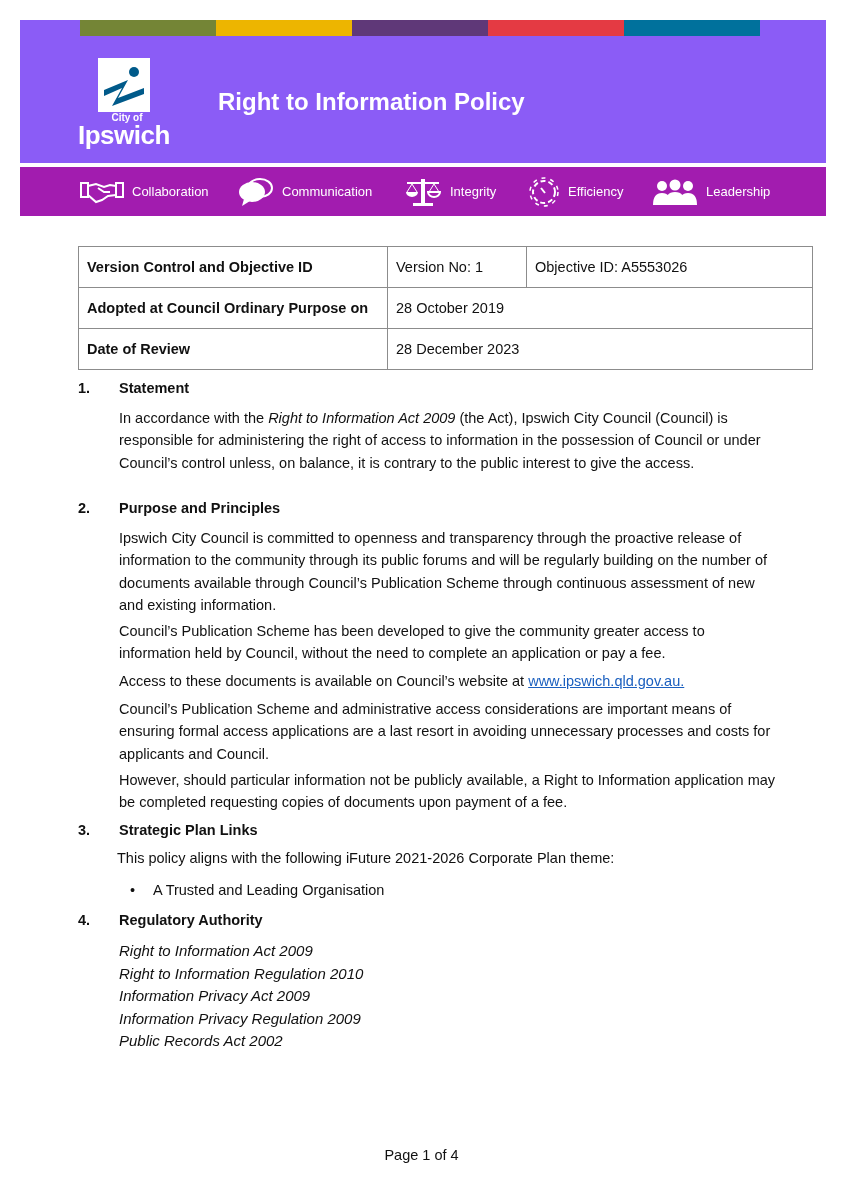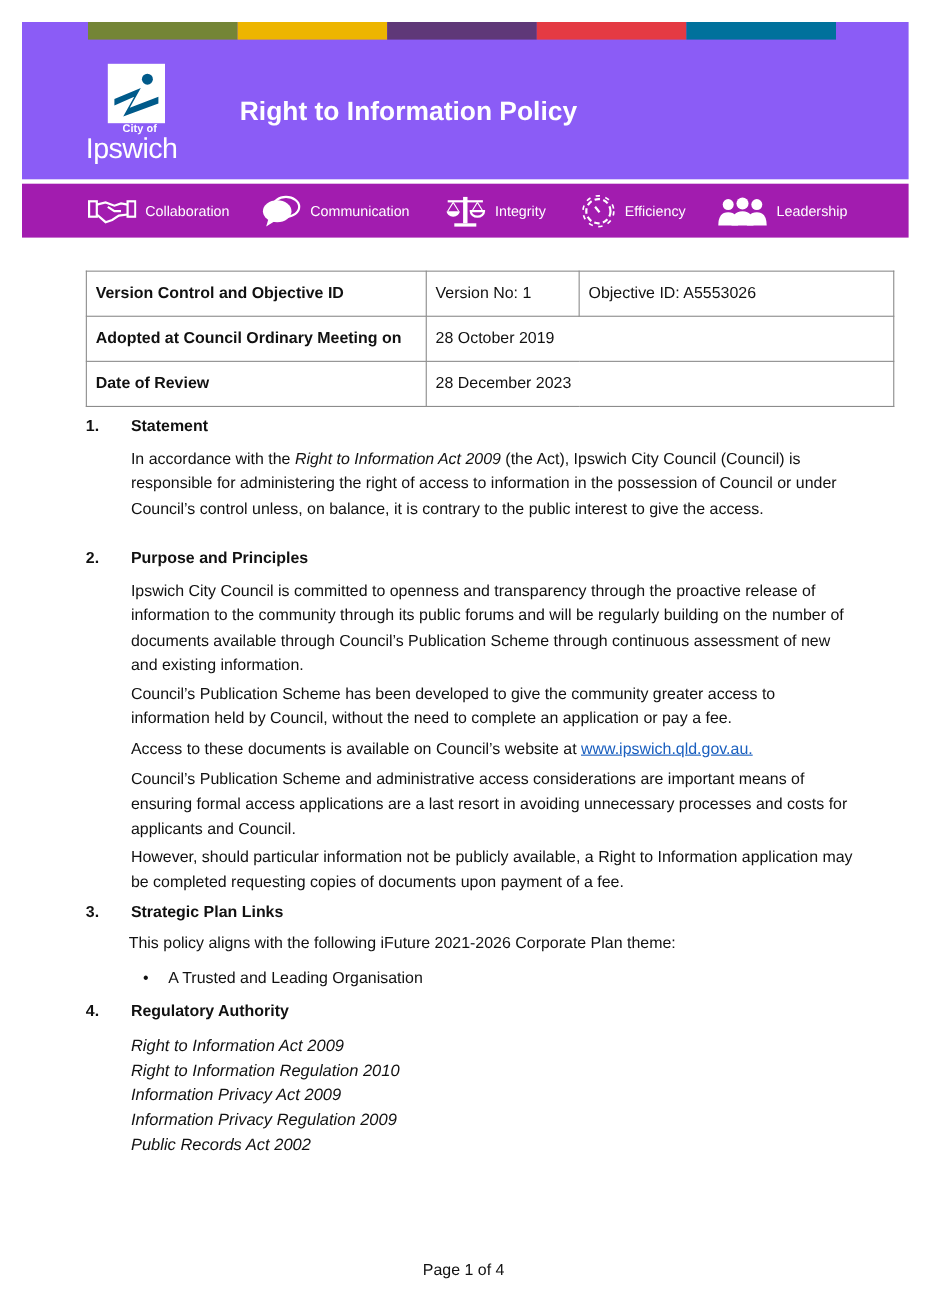--- a/index.html
+++ b/index.html
@@ -11,22 +11,22 @@
   .header {
     position: absolute; left: 20px; top: 20px; width: 806px; height: 143px;
     background: #8b5cf6;
   }
   .stripes { position: absolute; left: 60px; top: 0; height: 16px; display: flex; }
   .stripe { width: 136px; height: 16px; }
   .logo { position: absolute; left: 58px; top: 38px; width: 90px; height: 92px; }
   .logo-box { position: absolute; left: 20px; top: 0; width: 52px; height: 54px; background: #fff; }
   .logo-city { position: absolute; left: 0; top: 54px; width: 100%; text-align: center;
     color: #fff; font-size: 10px; font-weight: bold; padding-left: 4px; }
-  .logo-ipswich { position: absolute; left: 0; top: 62px; width: 100%; text-align: left;
-    color: #fff; font-size: 26px; font-weight: normal; letter-spacing: -0.5px; }
+  .logo-ipswich { position: absolute; left: 0; top: 62px; width: 100%; text-align: center;
+    color: #fff; font-size: 26px; font-weight: bold; letter-spacing: -0.5px; }
   .title { position: absolute; left: 198px; top: 68px; color: #fff; font-size: 24px; font-weight: bold; }
   .values-bar {
     position: absolute; left: 20px; top: 167px; width: 806px; height: 49px;
     background: #a21caf;
   }
   .value { position: absolute; top: 0; height: 49px; display: flex; align-items: center; color: #fff; font-size: 13px; }
   .value svg { margin-right: 8px; }
   table.meta {
     position: absolute; left: 78px; top: 246px; width: 735px; border-collapse: collapse;
     font-size: 14.5px;
@@ -117,21 +117,21 @@
 </div>
 
 <table class="meta">
   <tbody>
       <tr>
     <td class="lbl">Version Control and Objective ID</td>
     <td style="width:122px">Version No: 1</td>
     <td>Objective ID: A5553026</td>
   </tr>
   <tr>
-    <td class="lbl">Adopted at Council Ordinary Meeting on</td>
+    <td class="lbl">Adopted at Council Ordinary Purpose on</td>
     <td colspan="2">28 October 2019</td>
   </tr>
   <tr>
     <td class="lbl">Date of Review</td>
     <td colspan="2">28 December 2023</td>
   </tr>
 </tbody>
   </table>
 
 <div class="sec-num" style="top:380px">1.</div>

